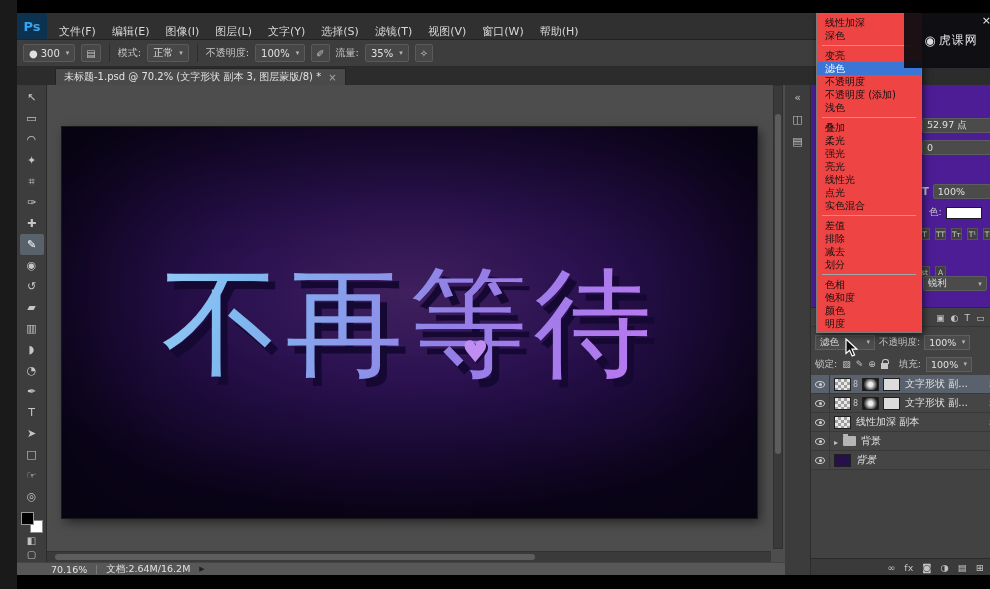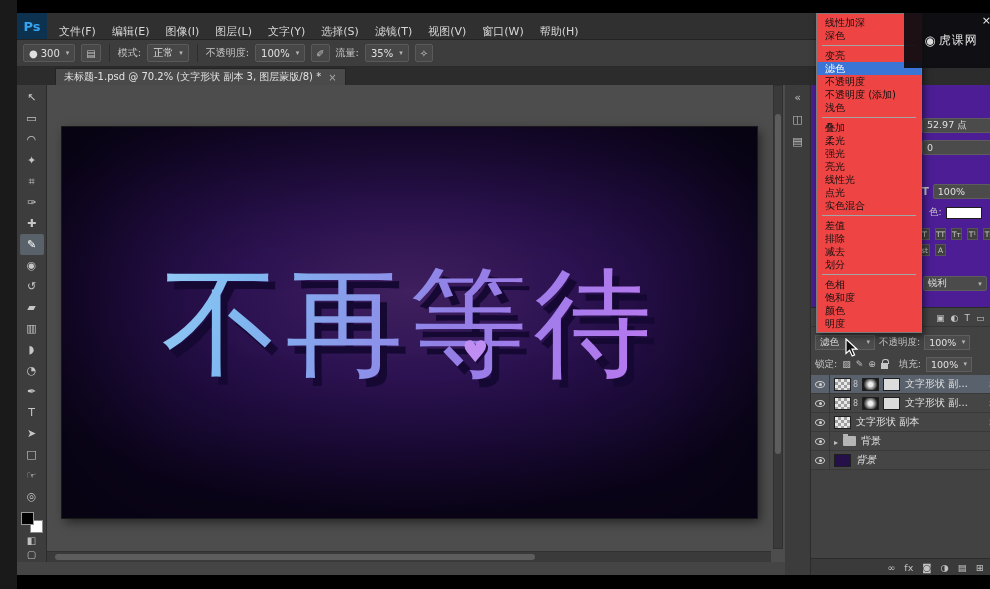--- a/index.html
+++ b/index.html
@@ -228,20 +228,26 @@
           <span class="art-heart">♥</span>
         </div>
         <div class="vscroll">
           <div class="vthumb"></div>
         </div>
         <div class="hscroll">
           <div class="hthumb"></div>
         </div>
       </div>
 
+      <div class="statusbar">
+        <span>70.16%</span>
+        <span class="ssep"></span>
+        <span>文档:2.64M/16.2M</span>
+        <span class="sarrow">▶</span>
+      </div>
 
       <div class="dock">
         <div class="cstrip">
 
         <span class="cicon">«</span>
             <span class="cicon">◫</span>
             <span class="cicon">▤</span>
           </div>
         <div class="panels">
 
@@ -265,21 +271,21 @@
             <div class="crow" style="left:92px;top:143px">
 
             <span class="ticon">T</span>
                 <span class="ticon">T</span>
                 <span class="ticon">TT</span>
                 <span class="ticon">Tᴛ</span>
                 <span class="ticon">T¹</span>
                 <span class="ticon">T₁</span>
                 <span class="ticon">Ṯ</span>
               </div>
-            <div class="crow" style="left:92px;top:159px">
+            <div class="crow" style="left:92px;top:181px">
 
             <span class="ticon">ﬁ</span>
                 <span class="ticon">st</span>
                 <span class="ticon">A</span>
               </div>
             <div class="crow" style="left:96px;top:191px">
               <span class="clabel">aa</span>
               <div class="fieldbox sel" style="width:64px">
                 <span>锐利</span>
               </div>
@@ -339,21 +345,21 @@
                 <span class="thumb maskw"></span>
                 <span class="lname">文字形状 副...</span>
                 <span class="fxbadge">fx</span>
                 <span class="fxcaret"></span>
               </div>
               <div class="lrow">
                 <span class="eyecell">
                     <span class="eyei"></span>
                   </span>
                 <span class="thumb checker"></span>
-                <span class="lname">文字形状 副本</span>
+                <span class="lname">线性加深 副本</span>
                 <span class="fxbadge">fx</span>
                 <span class="fxcaret"></span>
               </div>
               <div class="lrow">
                 <span class="eyecell">
                     <span class="eyei"></span>
                   </span>
                 <span class="expander"></span>
                 <span class="folder"></span>
                 <span class="lname">背景</span>

